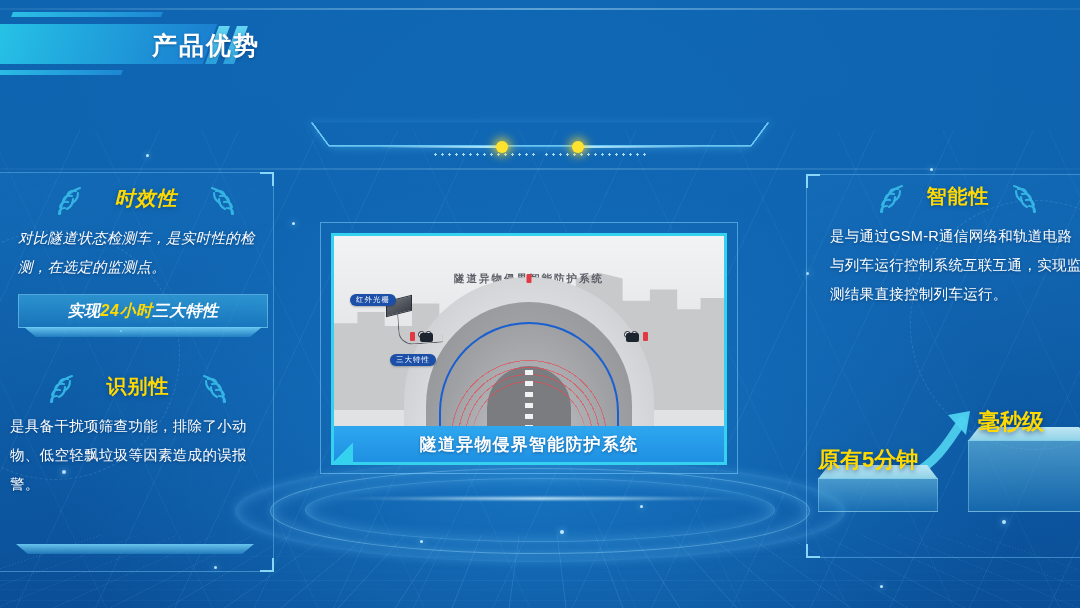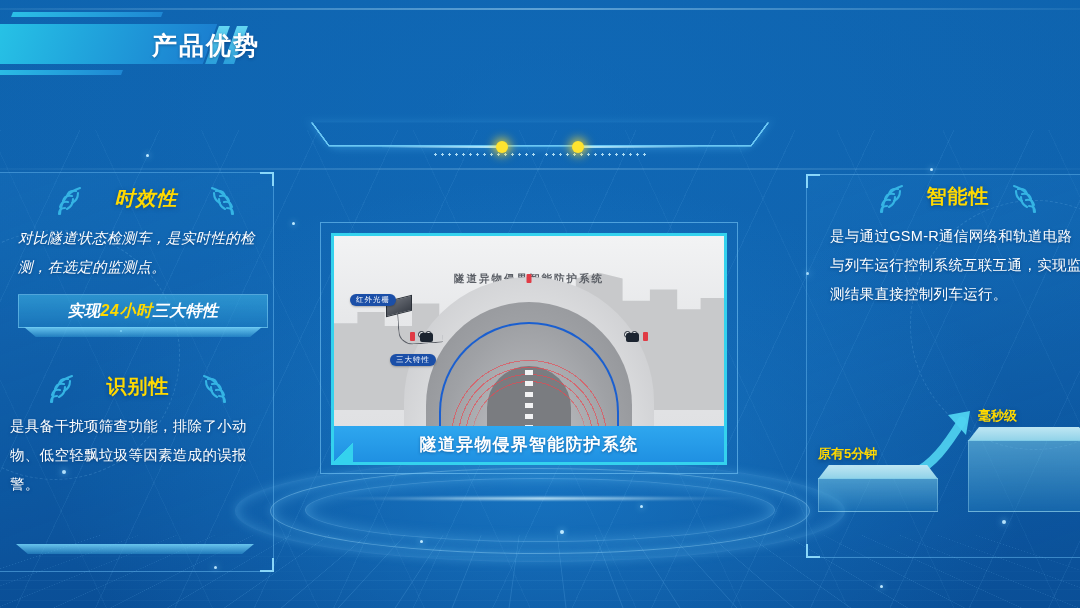--- a/index.html
+++ b/index.html
@@ -289,21 +289,21 @@
   .bar-front{
     position:absolute;left:0;top:13px;width:100%;
     background:linear-gradient(180deg,rgba(120,200,230,.55),rgba(40,135,195,.35));
     border:1px solid rgba(175,230,250,.35);border-top:none;
   }
   .bar-lo{left:0;top:60px;width:120px;}
   .bar-lo .bar-front{height:34px;}
   .bar-hi{left:150px;top:22px;width:122px;}
   .bar-hi .bar-front{height:72px;}
   .bar-label{
-    position:absolute;font-size:13px;font-weight:bold;color:#ffd900;white-space:nowrap;
+    position:absolute;font-size:22px;font-weight:bold;color:#ffd900;white-space:nowrap;
     text-shadow:0 2px 5px rgba(0,40,90,.6);
   }
   .lbl-lo{left:0px;top:40px;}
   .lbl-hi{left:160px;top:2px;}
   .arrow svg{position:absolute;left:92px;top:0px;}
 </style>
 </head>
 <body>
 
 <div id="stage">

